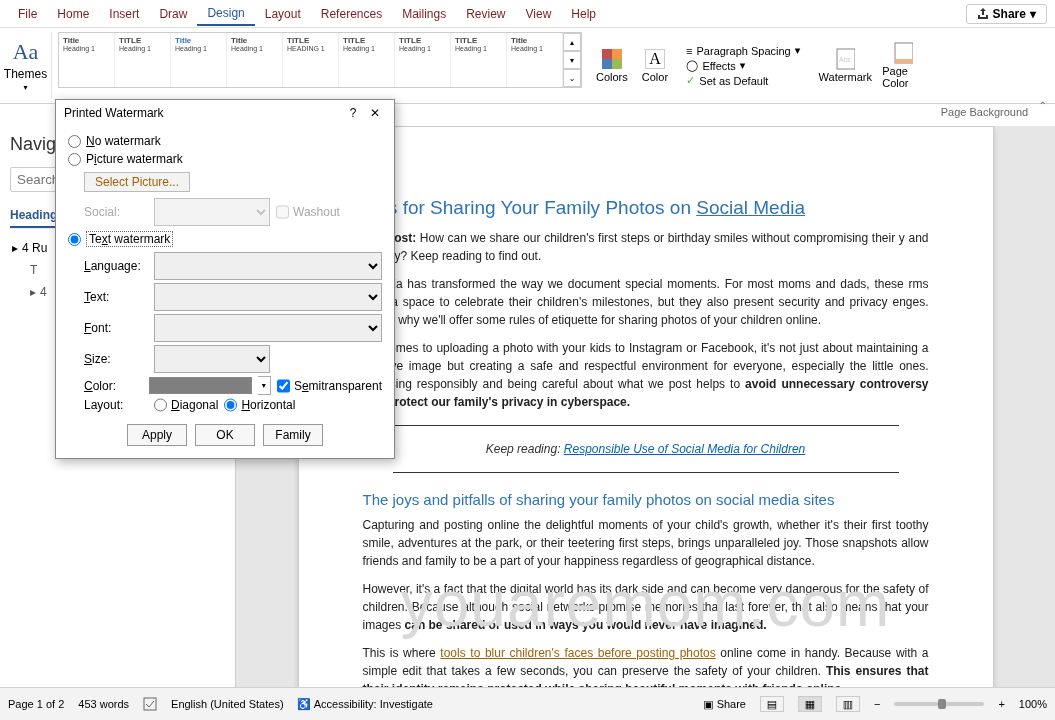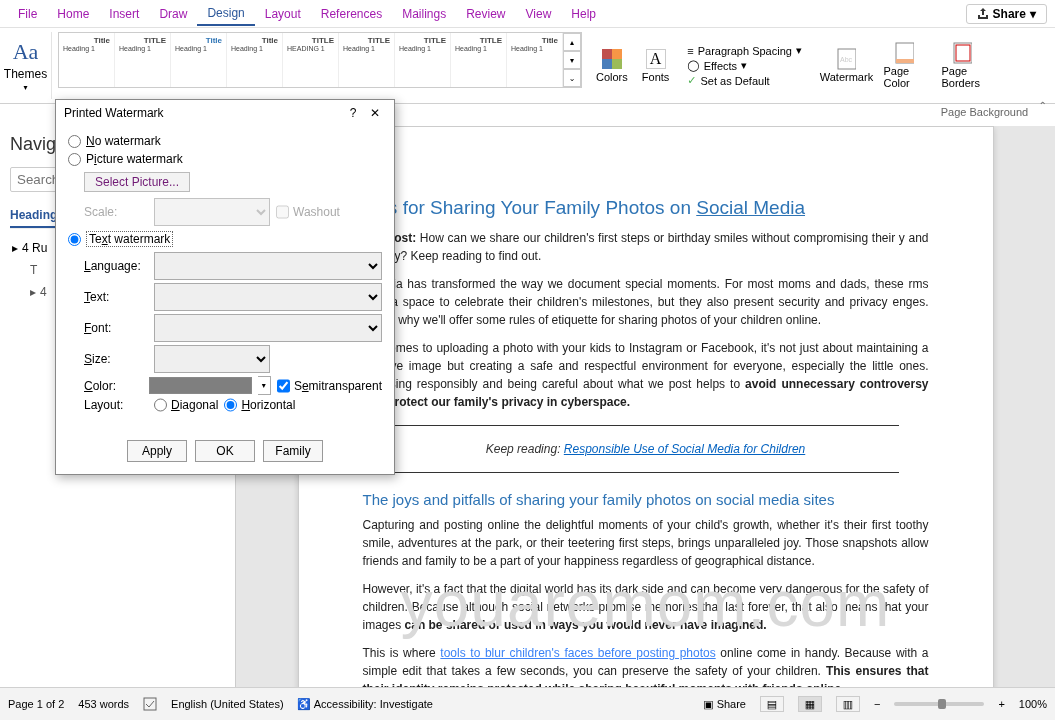--- a/index.html
+++ b/index.html
@@ -1,30 +1,30 @@
 <!DOCTYPE html>
 <html><head>
 <meta charset="utf-8">
 <style>
 * { box-sizing: border-box; margin: 0; padding: 0; font-family: "Segoe UI", Tahoma, sans-serif; }
 body { width: 1055px; height: 720px; background: #fff; overflow: hidden; position: relative; font-size: 12px; }
 
 
 .tabs { height: 28px; display: flex; align-items: center; padding: 0 8px; background: #fff; border-bottom: 1px solid #e1e1e1; }
-.tab { padding: 4px 10px; cursor: pointer; color: #a21caf; font-size: 12px; }
+.tab { padding: 4px 10px; cursor: pointer; color: #7f1d1d; font-size: 12px; }
 .tab.active { border-bottom: 2px solid #2b579a; color: #2b579a; }
 .share-btn { margin-left: auto; display:flex; align-items:center; gap:4px; border:1px solid #ccc; border-radius:3px; padding:2px 10px; font-weight:600; }
 
 
 .ribbon { height: 76px; background: #fff; border-bottom: 1px solid #d0d0d0; display: flex; align-items: stretch; padding: 4px 6px; }
 .themes-btn { width:46px; display:flex; flex-direction:column; align-items:center; justify-content:center; gap:2px; border-right:1px solid #e4e4e4; padding-right:6px; }
 .themes-aa { font-size:22px; color:#2b579a; font-family: Georgia, serif; }
 .style-gallery { display:flex; align-items:center; margin-left:6px; border:1px solid #ccc; height:56px; }
 .style-thumb { width:56px; height:54px; border-right:1px solid #eee; padding:3px 4px; font-size:7px; color:#444; overflow:hidden; }
-.style-thumb .t { font-size:8px; font-weight:bold; display:block;text-align:right; }
+.style-thumb .t { font-size:8px; font-weight:bold; display:block; }
 .gallery-ctrl { width:18px; display:flex; flex-direction:column; }
 .gallery-ctrl div { height:18px; border:1px solid #ccc; display:flex; align-items:center; justify-content:center; font-size:8px; }
 
 .ribgrp { display:flex; align-items:center; margin-left:10px; gap:6px; }
 .iconbtn { display:flex; flex-direction:column; align-items:center; justify-content:center; gap:2px; padding:2px 4px; font-size:11px; }
 .iconbtn .ic { width:20px; height:20px; display:flex; align-items:center; justify-content:center; font-size:16px; }
 .colors-sw { width:20px; height:20px; display:grid; grid-template-columns:1fr 1fr; grid-template-rows:1fr 1fr; }
 .colors-sw span:nth-child(1){background:#c0504d}.colors-sw span:nth-child(2){background:#f79646}.colors-sw span:nth-child(3){background:#4a7ebb}.colors-sw span:nth-child(4){background:#9bbb59}
 .paraspacing { display:flex; flex-direction:column; gap:2px; margin-left:8px; font-size:11px; }
 .paraspacing div { display:flex; align-items:center; gap:4px; }
@@ -49,42 +49,42 @@
 .doc-page { width:696px; margin:0 auto; background:#fff; border:1px solid #ccc; min-height:1100px; padding:70px 64px; position:relative; box-shadow:0 2px 6px rgba(0,0,0,.15); }
 .watermark { position:absolute; top:440px; left:0; right:0; text-align:center; font-size:64px; color:#d9d9d9; font-weight:400; pointer-events:none; letter-spacing:1px; }
 .doc-h1 { font-size:19px; color:#2e74b5; font-weight:400; margin-bottom:10px; }
 .doc-h1 a { color:#2e74b5; text-decoration:underline; }
 .doc-p { font-size:12px; line-height:1.5; color:#222; margin-bottom:10px; text-align:justify; }
 .doc-p b { font-weight:600; }
 .doc-hr { border:none; border-top:1px solid #333; margin:14px 30px; }
 .keep-reading { text-align:center; font-style:italic; color:#333; }
 .keep-reading a { color:#0563c1; }
 .doc-h2 { font-size:15px; color:#2e74b5; font-weight:400; margin:18px 0 8px; }
-.doc-a { color:#3b82f6; text-decoration:underline; }
+.doc-a { color:#a16207; text-decoration:underline; }
 
 
 .dialog { position:absolute; left:55px; top:99px; width:340px; background:#fff; border:1px solid #888; box-shadow:2px 3px 10px rgba(0,0,0,.3); z-index:50; }
 .dlg-title { display:flex; align-items:center; padding:6px 8px; font-size:12px; }
 .dlg-title span:first-child { flex:1; }
 .dlg-help, .dlg-close { width:22px; text-align:center; cursor:pointer; }
 .dlg-body { padding:6px 12px 12px; }
 .radiorow { display:flex; align-items:center; gap:5px; padding:2px 0; font-size:12px; }
 .radiorow input { margin:0; }
 .radiorow.sel label { border:1px dotted #666; padding:0 2px; }
 .formrow { display:flex; align-items:center; gap:6px; margin:3px 0 3px 16px; }
 .formrow label { width:64px; font-size:12px; }
 .formrow select, .formrow input[type=text] { flex:1; border:1px solid #aaa; font-size:12px; padding:13px 3px; height:19px; }
 .formrow .short { flex:none; width:116px; }
 .color-swatch { width:110px; height:17px; background:#7f7f7f; border:1px solid #888; display:inline-block; }
 .color-dd { width:14px; height:19px; border:1px solid #aaa; border-left:none; display:inline-flex; align-items:center; justify-content:center; font-size:8px; }
 .chk { display:flex; gap:4px; font-size:12px; }
-.btnrow { display:flex; gap:8px; justify-content:center; margin-top:28px; }
+.btnrow { display:flex; gap:8px; justify-content:center; margin-top:12px; }
 .btnrow button { width:60px; height:22px; border:1px solid #999; background:#f7f7f7; font-size:12px; }
 .selectpic { margin:4px 0 6px 16px; }
-.selectpic button { border:1px solid #bbb; background:#f3f3f3; padding:2px 10px; font-size:12px; color:#701a75; }
+.selectpic button { border:1px solid #bbb; background:#f3f3f3; padding:2px 10px; font-size:12px; color:#a16207; }
 .disabled { color:#aaa; }
 
 
 .statusbar { position:absolute; left:0; right:0; bottom:0; height:20px; background:#f3f3f3; border-top:1px solid #d0d0d0; display:flex; align-items:center; font-size:11px; padding:16px 8px; gap:14px; }
 .statusbar .sep { flex:1; }
 .statusbar .viewbtn { width:24px; height:16px; border:1px solid #ccc; display:flex; align-items:center; justify-content:center; }
 .zoom-slider { width:90px; height:4px; background:#ccc; position:relative; border-radius:2px; }
 .zoom-thumb { position:absolute; left:44px; top:-3px; width:8px; height:10px; background:#888; border-radius:2px; }
 
 svg { display:block; }
@@ -143,21 +143,21 @@
       <div class="colors-sw">
           <span></span>
           <span></span>
           <span></span>
           <span></span>
         </div>
       <span>Colors</span>
     </div>
     <div class="iconbtn">
       <div class="ic" style="border:1px solid #ccc;font-family:serif;">A</div>
-      <span>Fonts</span>
+      <span>Color</span>
     </div>
     <div class="paraspacing">
       <div><span>≡</span><span>Paragraph Spacing</span> ▾</div>
       <div><span>◯</span><span>Effects</span> ▾</div>
       <div>
           <span style="color:#4caf50;">✓</span>
           <span>Set as Default</span>
         </div>
     </div>
   </div>
@@ -172,29 +172,20 @@
       <span>Watermark</span>
     </div>
     <div class="iconbtn">
       <div class="ic">
           <svg width="22" height="22">
             <rect x="2" y="1" width="18" height="20" fill="#fff" stroke="#888"></rect>
             <rect x="2" y="17" width="18" height="4" fill="#f4b183"></rect>
           </svg>
         </div>
       <span>Page Color</span>
-    </div>
-    <div class="iconbtn">
-      <div class="ic">
-          <svg width="22" height="22">
-            <rect x="2" y="1" width="18" height="20" fill="#fff" stroke="#888"></rect>
-            <rect x="4" y="3" width="14" height="16" fill="none" stroke="#c00"></rect>
-          </svg>
-        </div>
-      <span>Page Borders</span>
     </div>
   </div>
 </div>
 <div class="grp-label-wrap">
   <span>Document Formatting</span>
   <span style="margin-left:330px;">Page Background</span>
 </div>
 <span class="collapse-arrow">⌃</span>
 
 <div class="navpane">
@@ -243,21 +234,21 @@
     <div class="radiorow">
       <input type="radio" name="wm" style="">
         <label><span class="small-a" style="text-decoration:underline;">N</span><span>o watermark</span></label>
     </div>
     <div class="radiorow">
       <input type="radio" name="wm" style="">
         <label>P<span style="text-decoration:underline;">i</span>cture watermark</label>
     </div>
     <div class="selectpic"><button class="disabled">Select Picture...</button></div>
     <div class="formrow">
-      <label class="disabled">Scale:</label>
+      <label class="disabled">Social:</label>
       <select class="short disabled" disabled=""><option>Auto</option></select>
       <span class="chk disabled">
           <input type="checkbox" disabled="" style="">
           <span>Washout</span>
         </span>
     </div>
     <div class="radiorow sel">
       <input type="radio" name="wm" checked="" style="">
         <label>Te<span style="text-decoration:underline;">x</span>t watermark</label>
     </div>

